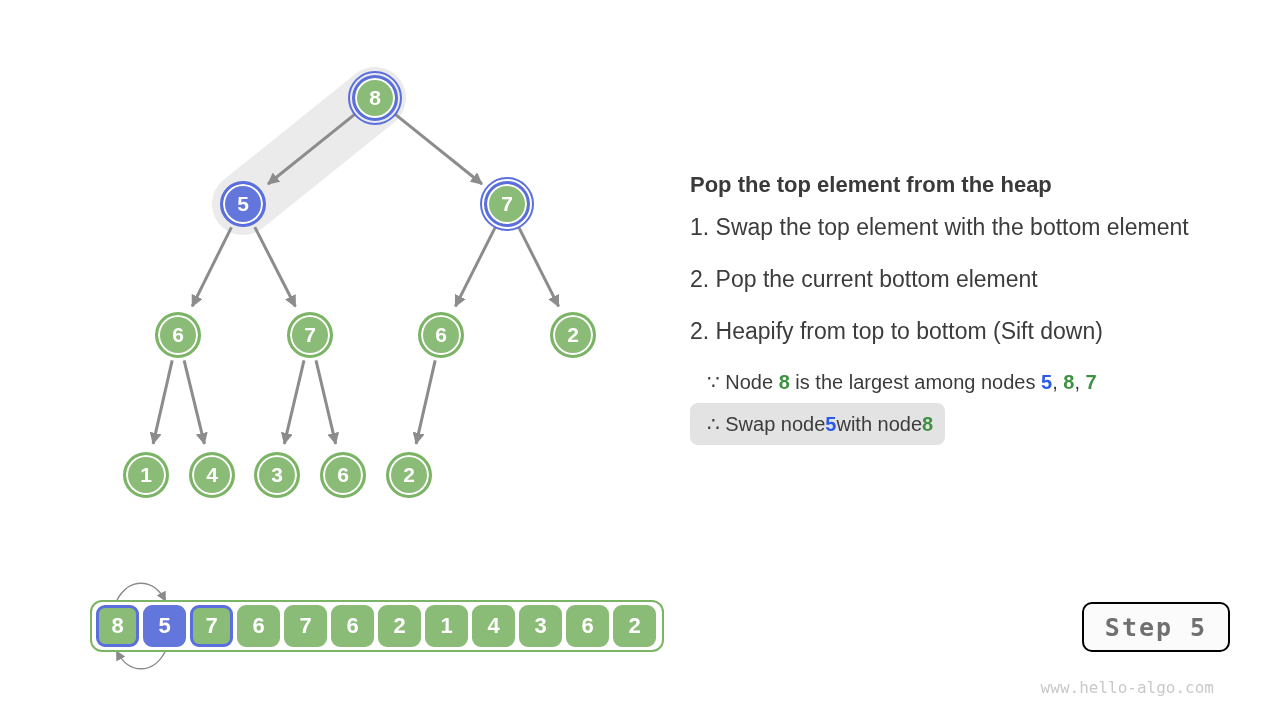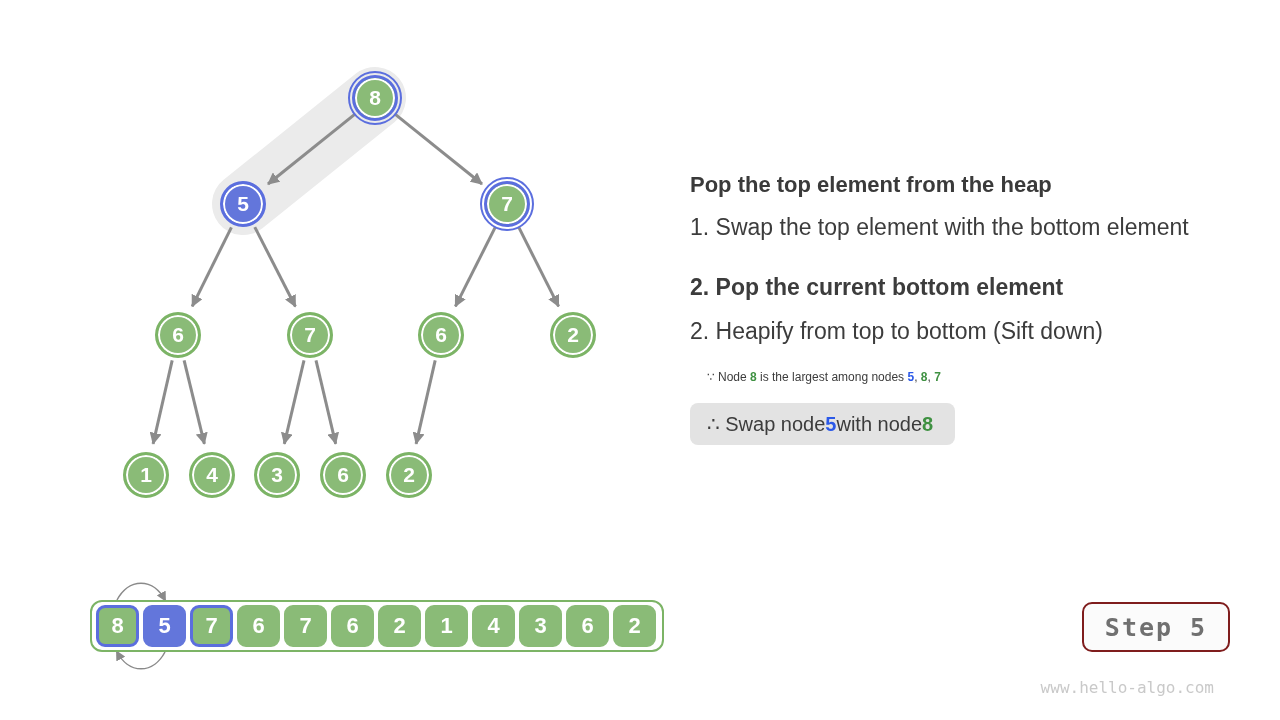--- a/index.html
+++ b/index.html
@@ -32,26 +32,26 @@
   
   #panel-title {
     position:absolute; left:690px; top:164px;
     font-size:22px; font-weight:bold; color:#3A3A3A; white-space:nowrap;margin-top:8px;
   }
   .step-item {
     position:absolute; left:690px; font-size:23px; color:#3C3C3C; white-space:nowrap;
   }
   #because {
     position:absolute; left:707px; top:370px;
-    font-size:12px; color:#3C3C3C; white-space:nowrap;
+    font-size:20px; color:#3C3C3C; white-space:nowrap;
   }
   #conclusion {
     position:absolute; left:690px; top:403px; height:42px;
     background:#E3E3E3; border-radius:8px;
-    display:flex; align-items:center; padding:0 22px 0 17px;
+    display:flex; align-items:center; padding:0 12px 0 17px;
     font-size:20px; color:#3C3C3C; white-space:nowrap; z-index:1;
   }
   .seg-d { color:#3C3C3C; }
   .seg-b { color:#2B59E8; font-weight:bold; }
   .seg-g { color:#3F9142; font-weight:bold; }
 
   
   #array-box {
     position:absolute; left:90px; top:600px; width:574px; height:52px;
     box-sizing:border-box; border:2px solid #7CB466; border-radius:12px;
@@ -63,21 +63,21 @@
     display:flex; align-items:center; justify-content:center;
     color:#ffffff; font-weight:bold; font-size:22px; flex:0 0 auto;
   }
   .cell.green          { background:#8ABB77; border:3px solid #8ABB77; }
   .cell.green-outlined { background:#8ABB77; border:3px solid #5B6EDE; }
   .cell.blue           { background:#6376DB; border:3px solid #6376DB; }
 
   
   #step-badge {
     position:absolute; left:1082px; top:602px; width:148px; height:50px;
-    box-sizing:border-box; border:2px solid #7f1d1d; border-radius:10px;
+    box-sizing:border-box; border:2px solid #000000; border-radius:10px;
     background:#FBFBFB; display:flex; align-items:center; justify-content:center;
     font-family:"DejaVu Sans Mono", monospace; font-weight:bold;
     font-size:25px; color:#707070; letter-spacing:2px; z-index:2;
   }
   #footer-url {
     position:absolute; right:66px; top:678px;
     font-family:"DejaVu Sans Mono", monospace; font-size:16px; color:#C9C9C9;
   }
 </style>
 </head>
@@ -121,21 +121,21 @@
       <div class="node green" style="left: 123px; top: 452px;">1</div>
       <div class="node green" style="left: 189px; top: 452px;">4</div>
       <div class="node green" style="left: 254px; top: 452px;">3</div>
       <div class="node green" style="left: 320px; top: 452px;">6</div>
       <div class="node green" style="left: 386px; top: 452px;">2</div>
     </div>
 
   <div id="panel-title">Pop the top element from the heap</div>
   <div id="steps">
       <div class="step-item" style="top: 214px;">1. Swap the top element with the bottom element</div>
-      <div class="step-item" style="top: 274px; font-weight: bold;">2. Pop the current bottom element</div>
+      <div class="step-item" style="top: 266px;">2. Pop the current bottom element</div>
       <div class="step-item" style="top: 318px;">2. Heapify from top to bottom (Sift down)</div>
     </div>
   <div id="because"><span class="seg-d">∵ Node </span><span class="seg-g">8</span><span class="seg-d"> is the largest among nodes </span><span class="seg-b">5</span><span class="seg-d">, </span><span class="seg-g">8</span><span class="seg-d">, </span><span class="seg-g">7</span></div>
   <div id="conclusion">
       <span class="seg-d">∴ Swap node </span>
       <span class="seg-b">5</span>
       <span class="seg-d"> with node </span>
       <span class="seg-g">8</span>
     </div>
 

